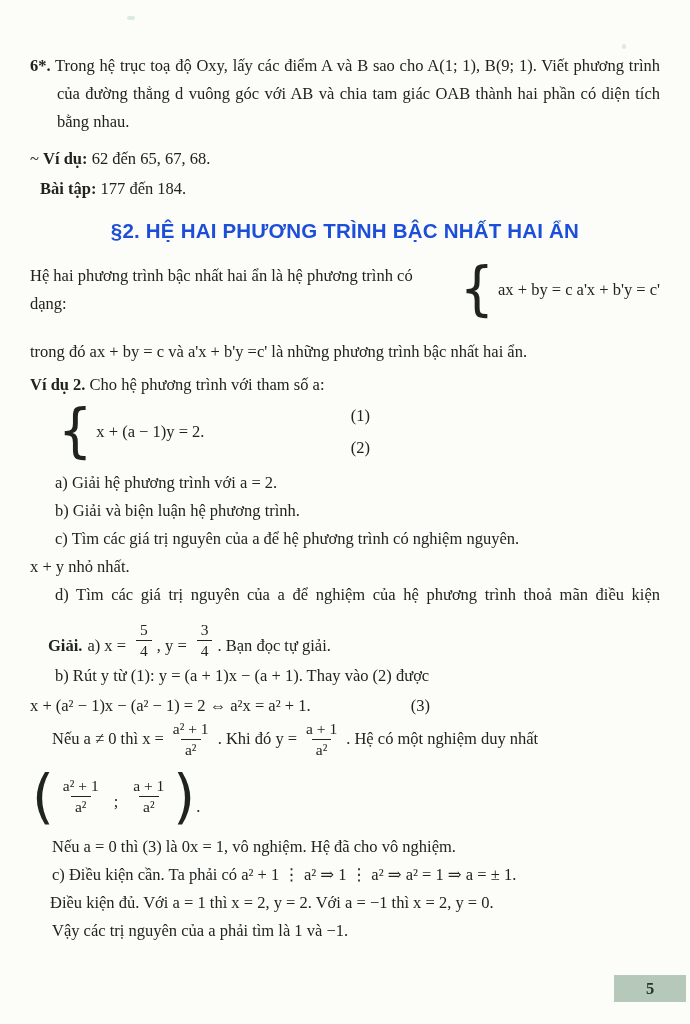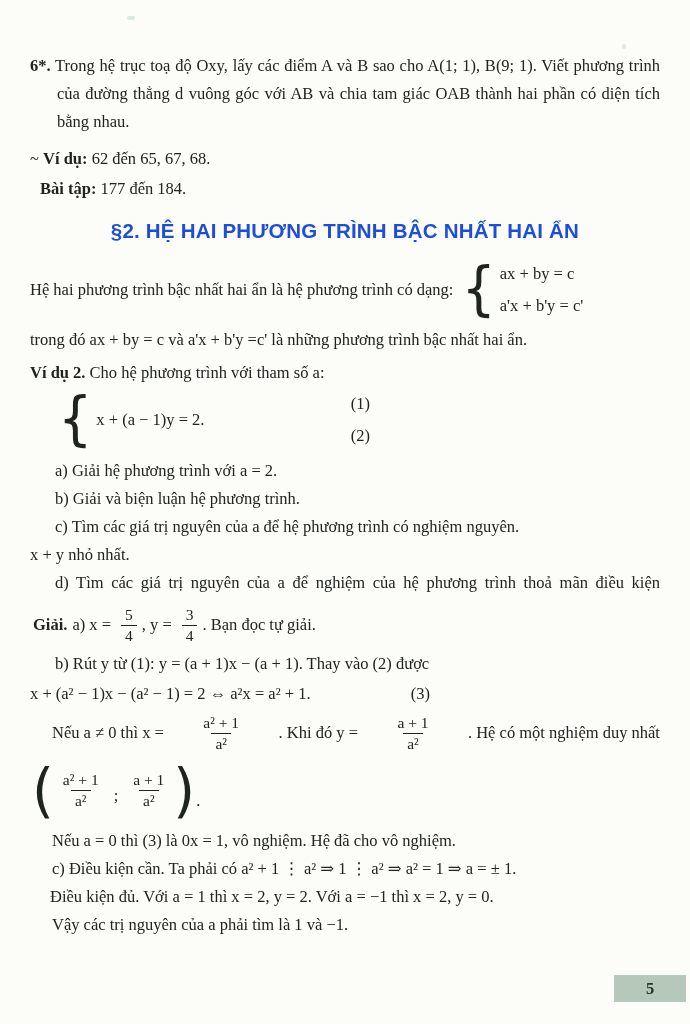--- a/index.html
+++ b/index.html
@@ -25,42 +25,42 @@
   .refline2{margin-top:2px;margin-left:10px}
   
   .defline{display:flex;align-items:center;margin-top:10px;min-height:68px}
   .defline .lead{flex:0 1 auto}
   .sys{display:flex;align-items:center}
   .brace{
     font-family:"DejaVu Sans",sans-serif;font-size:54px;line-height:1;
     font-weight:400;display:inline-block;transform:scaleY(1.08);
     margin-right:4px;color:#20241f;
   }
-  .eqcol{display:flex;flex-direction:column;gap:4px}
+  .eqcol{display:flex;flex-direction:row;gap:4px}
   .eqcol .eq{line-height:28px;white-space:nowrap}
   .defsys{margin-left:8px}
-  .note{margin-top:2px}
+  .note{margin-top:14px}
   .vd2{margin-top:5px}
   .sys2wrap{display:flex;align-items:center;margin-top:3px;margin-left:28px;width:312px}
   .numcol{display:flex;flex-direction:column;gap:4px;margin-left:auto;text-align:left}
   .item{margin-top:0;margin-left:25px}
   .item-first{margin-top:7px}
   .d2{margin-left:0}
   
-  .giai{margin-top:5px;margin-left:3px;display:flex;align-items:center;min-height:46px;flex-wrap:nowrap;white-space:nowrap}
+  .giai{margin-top:5px;margin-left:18px;display:flex;align-items:flex-end;min-height:46px;flex-wrap:nowrap;white-space:nowrap}
   .giai > span{margin-right:5px}
   .frac{
     display:inline-flex;flex-direction:column;align-items:center;
     vertical-align:middle;line-height:1.15;font-size:15.5px;margin:0 5px;
   }
   .frac .num{padding:0 4px 1px 4px}
   .frac .den{border-top:1.4px solid #20241f;padding:1px 4px 0 4px}
   .b1{margin-left:25px;margin-top:2px}
   .eq3row{display:flex;justify-content:space-between;width:400px;margin-top:2px}
-  .case1{margin-left:22px;margin-top:6px;width:608px;display:flex;align-items:center;justify-content:space-between;white-space:nowrap}
+  .case1{margin-left:22px;margin-top:0;width:608px;display:flex;align-items:center;justify-content:flex-start;white-space:nowrap}
   .pairline{display:flex;align-items:center;margin-top:6px;margin-left:2px;min-height:64px}
   .bigparen{
     font-family:"DejaVu Sans",sans-serif;font-size:56px;line-height:1;
     display:inline-block;transform:scaleY(1.05);color:#20241f;
   }
   .pairsep{margin:10px 6px 0 6px}
   .pairdot{align-self:flex-end;margin-left:1px;margin-bottom:8px}
   .case2{margin-left:22px;margin-top:4px}
   .cline{margin-left:22px}
   .dline{margin-left:20px}

